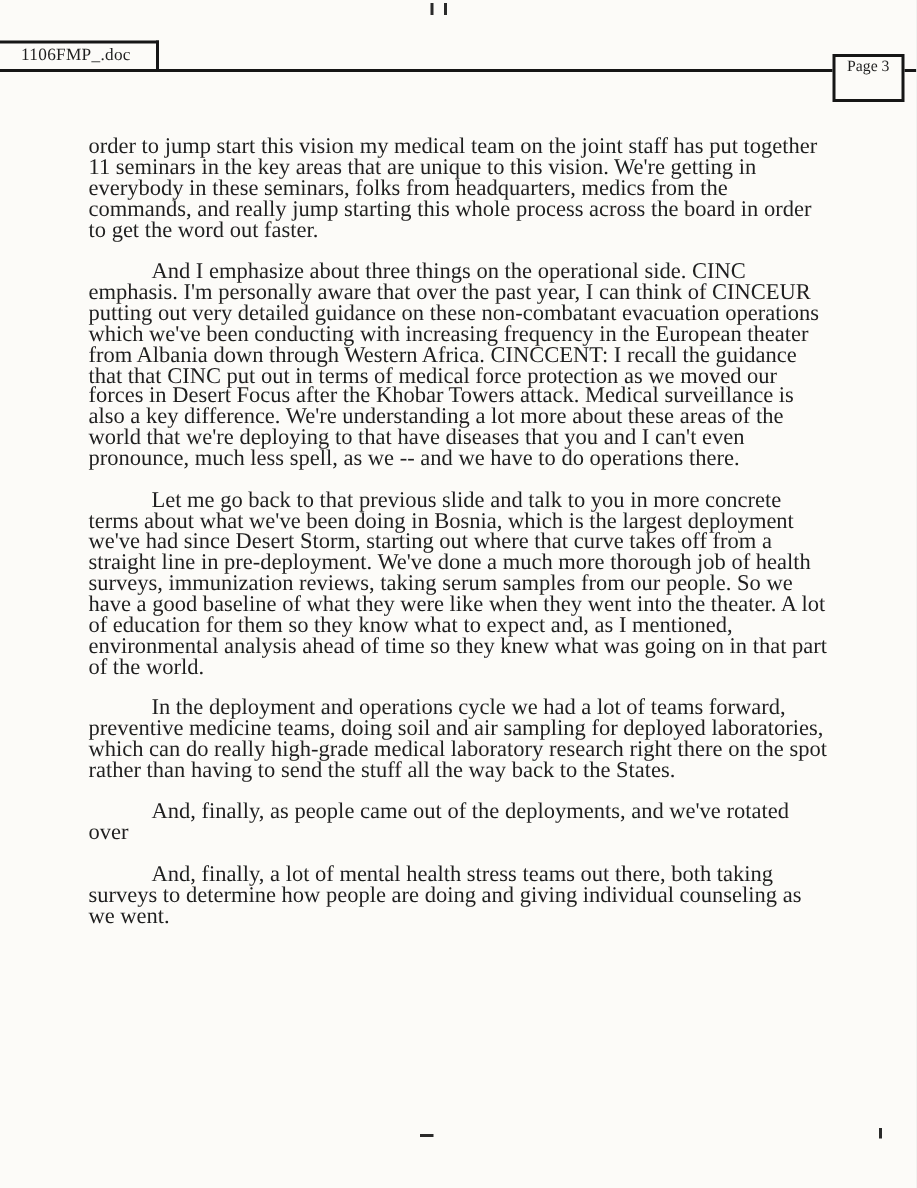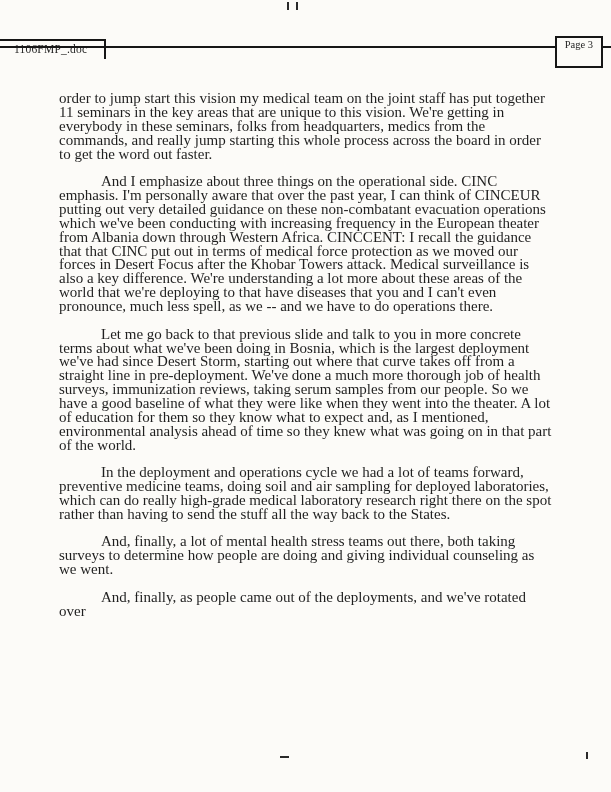--- a/index.html
+++ b/index.html
@@ -31,21 +31,20 @@
     position: absolute;
     left: 0;
     top: 27px;
     width: 84px;
     padding: 2px 6px 4px 14px;
     border-top: 2px solid #161616;
     border-right: 2px solid #161616;
     font-size: 11.5px;
     letter-spacing: 0.2px;
     white-space: nowrap;
-    margin-top: 12px;
   }
   .header-rule {
     position: absolute;
     left: 0;
     top: 46px;
     width: 611px;
     height: 2px;
     background: #161616;
   }
   .page-badge {
@@ -90,17 +89,17 @@
 
   <div class="header-rule"></div>
 
   <div class="page-badge">Page 3</div>
 
   <div class="body-text">
     <p class="para no-indent">order to jump start this vision my medical team on the joint staff has put together 11 seminars in the key areas that are unique to this vision. We're getting in everybody in these seminars, folks from headquarters, medics from the commands, and really jump starting this whole process across the board in order to get the word out faster.</p>
     <p class="para">And I emphasize about three things on the operational side. CINC emphasis. I'm personally aware that over the past year, I can think of CINCEUR putting out very detailed guidance on these non-combatant evacuation operations which we've been conducting with increasing frequency in the European theater from Albania down through Western Africa. CINCCENT: I recall the guidance that that CINC put out in terms of medical force protection as we moved our forces in Desert Focus after the Khobar Towers attack. Medical surveillance is also a key difference. We're understanding a lot more about these areas of the world that we're deploying to that have diseases that you and I can't even pronounce, much less spell, as we -- and we have to do operations there.</p>
     <p class="para">Let me go back to that previous slide and talk to you in more concrete terms about what we've been doing in Bosnia, which is the largest deployment we've had since Desert Storm, starting out where that curve takes off from a straight line in pre-deployment. We've done a much more thorough job of health surveys, immunization reviews, taking serum samples from our people. So we have a good baseline of what they were like when they went into the theater. A lot of education for them so they know what to expect and, as I mentioned, environmental analysis ahead of time so they knew what was going on in that part of the world.</p>
     <p class="para">In the deployment and operations cycle we had a lot of teams forward, preventive medicine teams, doing soil and air sampling for deployed laboratories, which can do really high-grade medical laboratory research right there on the spot rather than having to send the stuff all the way back to the States.</p>
+    <p class="para">And, finally, as people came out of the deployments, and we've rotated over</p>
     <p class="para">And, finally, a lot of mental health stress teams out there, both taking surveys to determine how people are doing and giving individual counseling as we went.</p>
-    <p class="para">And, finally, as people came out of the deployments, and we've rotated over</p>
   </div>
 
 </div>
 
 </body></html>

